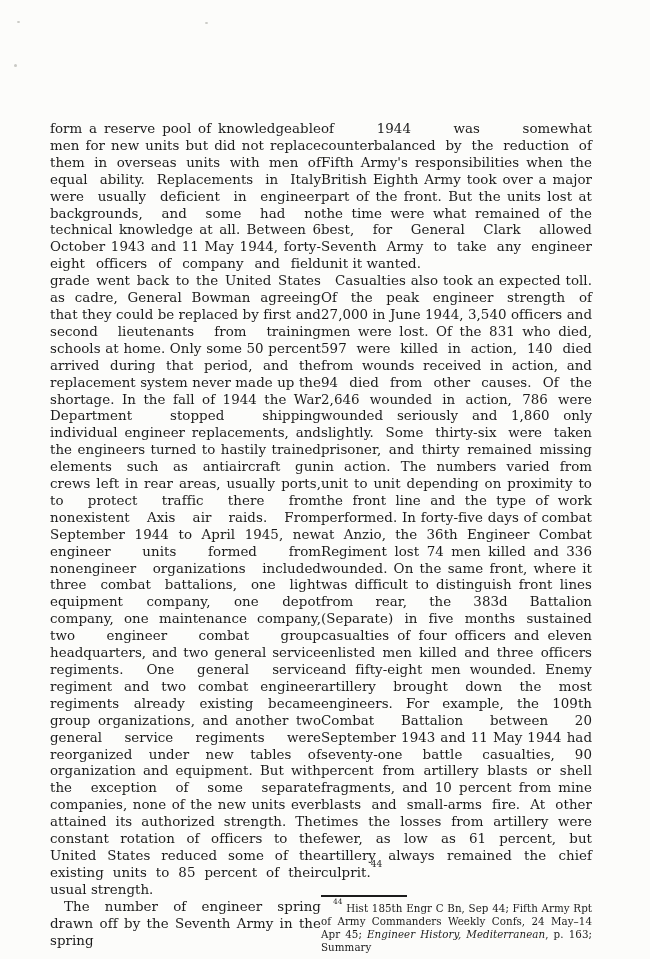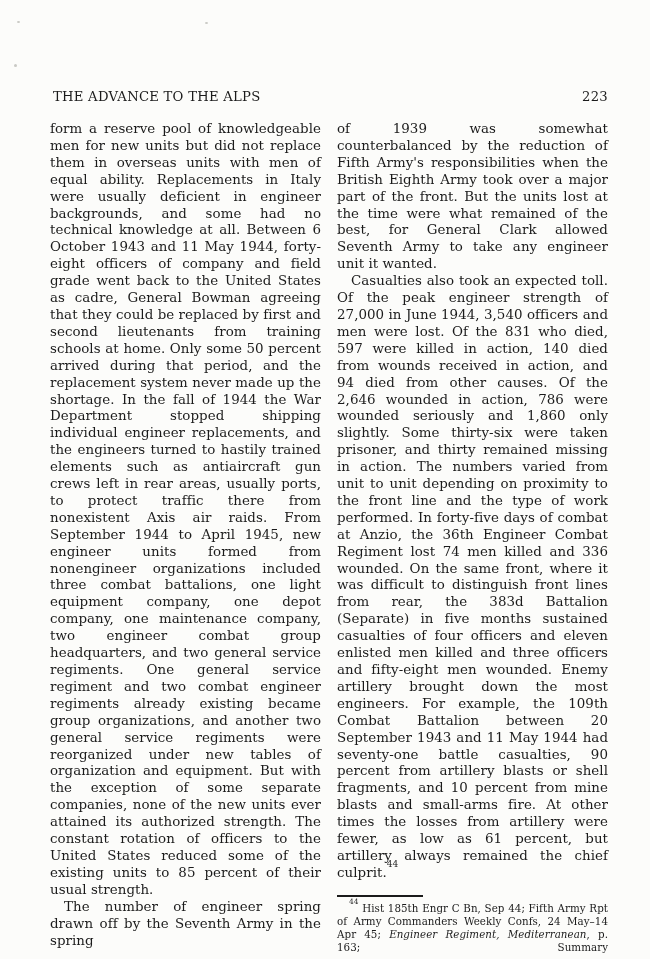--- a/index.html
+++ b/index.html
@@ -30,21 +30,20 @@
     font-size: 13.2px;
     line-height: 14px;
     letter-spacing: 0.25px;
   }
   .columns {
     position: absolute;
     top: 121px;
     left: 50px;
     right: 42px;
     display: flex;
-    gap: 16px;
   }
   .col {
     width: 271px;
   }
   .col p {
     margin: 0;
     font-size: 13.4px;
     line-height: 16.9px;
     text-align: justify;
     letter-spacing: 0.05px;
@@ -93,38 +92,34 @@
 </style>
 </head>
 <body>
 
 <div class="page">
 
   <div class="speck s1"></div>
   <div class="speck s2"></div>
   <div class="speck s3"></div>
 
-  <div class="running-head">
-    <span>THE ADVANCE TO THE ALPS</span>
-    <span>223</span>
-  </div>
 
   <div class="columns">
 
     <div class="col">
       <p>form a reserve pool of knowledgeable men for new units but did not replace them in overseas units with men of equal ability. Replacements in Italy were usually deficient in engineer backgrounds, and some had no technical knowledge at all. Between 6 October 1943 and 11 May 1944, forty-eight officers of company and field grade went back to the United States as cadre, General Bowman agreeing that they could be replaced by first and second lieutenants from training schools at home. Only some 50 percent arrived during that period, and the replacement system never made up the shortage. In the fall of 1944 the War Department stopped shipping individual engineer replacements, and the engineers turned to hastily trained elements such as antiaircraft gun crews left in rear areas, usually ports, to protect traffic there from nonexistent Axis air raids. From September 1944 to April 1945, new engineer units formed from nonengineer organizations included three combat battalions, one light equipment company, one depot company, one maintenance company, two engineer combat group headquarters, and two general service regiments. One general service regiment and two combat engineer regiments already existing became group organizations, and another two general service regiments were reorganized under new tables of organization and equipment. But with the exception of some separate companies, none of the new units ever attained its authorized strength. The constant rotation of officers to the United States reduced some of the existing units to 85 percent of their usual strength.</p>
       <p class="indent cont">The number of engineer spring drawn off by the Seventh Army in the spring</p>
     </div>
 
     <div class="col">
-      <p>of 1939 was somewhat counterbalanced by the reduction of Fifth Army's responsibilities when the British Eighth Army took over a major part of the front. But the units lost at the time were what remained of the best, for General Clark allowed Seventh Army to take any engineer unit it wanted.</p>
+      <p>of 1944 was somewhat counterbalanced by the reduction of Fifth Army's responsibilities when the British Eighth Army took over a major part of the front. But the units lost at the time were what remained of the best, for General Clark allowed Seventh Army to take any engineer unit it wanted.</p>
       <p class="indent"><span>Casualties also took an expected toll. Of the peak engineer strength of 27,000 in June 1944, 3,540 officers and men were lost. Of the 831 who died, 597 were killed in action, 140 died from wounds received in action, and 94 died from other causes. Of the 2,646 wounded in action, 786 were wounded seriously and 1,860 only slightly. Some thirty-six were taken prisoner, and thirty remained missing in action. The numbers varied from unit to unit depending on proximity to the front line and the type of work performed. In forty-five days of combat at Anzio, the 36th Engineer Combat Regiment lost 74 men killed and 336 wounded. On the same front, where it was difficult to distinguish front lines from rear, the 383d Battalion (Separate) in five months sustained casualties of four officers and eleven enlisted men killed and three officers and fifty-eight men wounded. Enemy artillery brought down the most engineers. For example, the 109th Combat Battalion between 20 September 1943 and 11 May 1944 had seventy-one battle casualties, 90 percent from artillery blasts or shell fragments, and 10 percent from mine blasts and small-arms fire. At other times the losses from artillery were fewer, as low as 61 percent, but artillery always remained the chief culprit.</span><sup class="fn">44</sup></p>
 
       <div class="fn-rule"></div>
 
       <div class="footnote">
-        <p><sup class="fn">44</sup><span> Hist 185th Engr C Bn, Sep 44; Fifth Army Rpt of Army Commanders Weekly Confs, 24 May–14 Apr 45; </span><i>Engineer Regiment, Mediterranean</i><span>, p. 163; Summary</span></p>
+        <p><sup class="fn">44</sup><span> Hist 185th Engr C Bn, Sep 44; Fifth Army Rpt of Army Commanders Weekly Confs, 24 May–14 Apr 45; </span><i>Engineer History, Mediterranean</i><span>, p. 163; Summary</span></p>
       </div>
     </div>
 
   </div>
 
 </div>
 
 </body></html>

